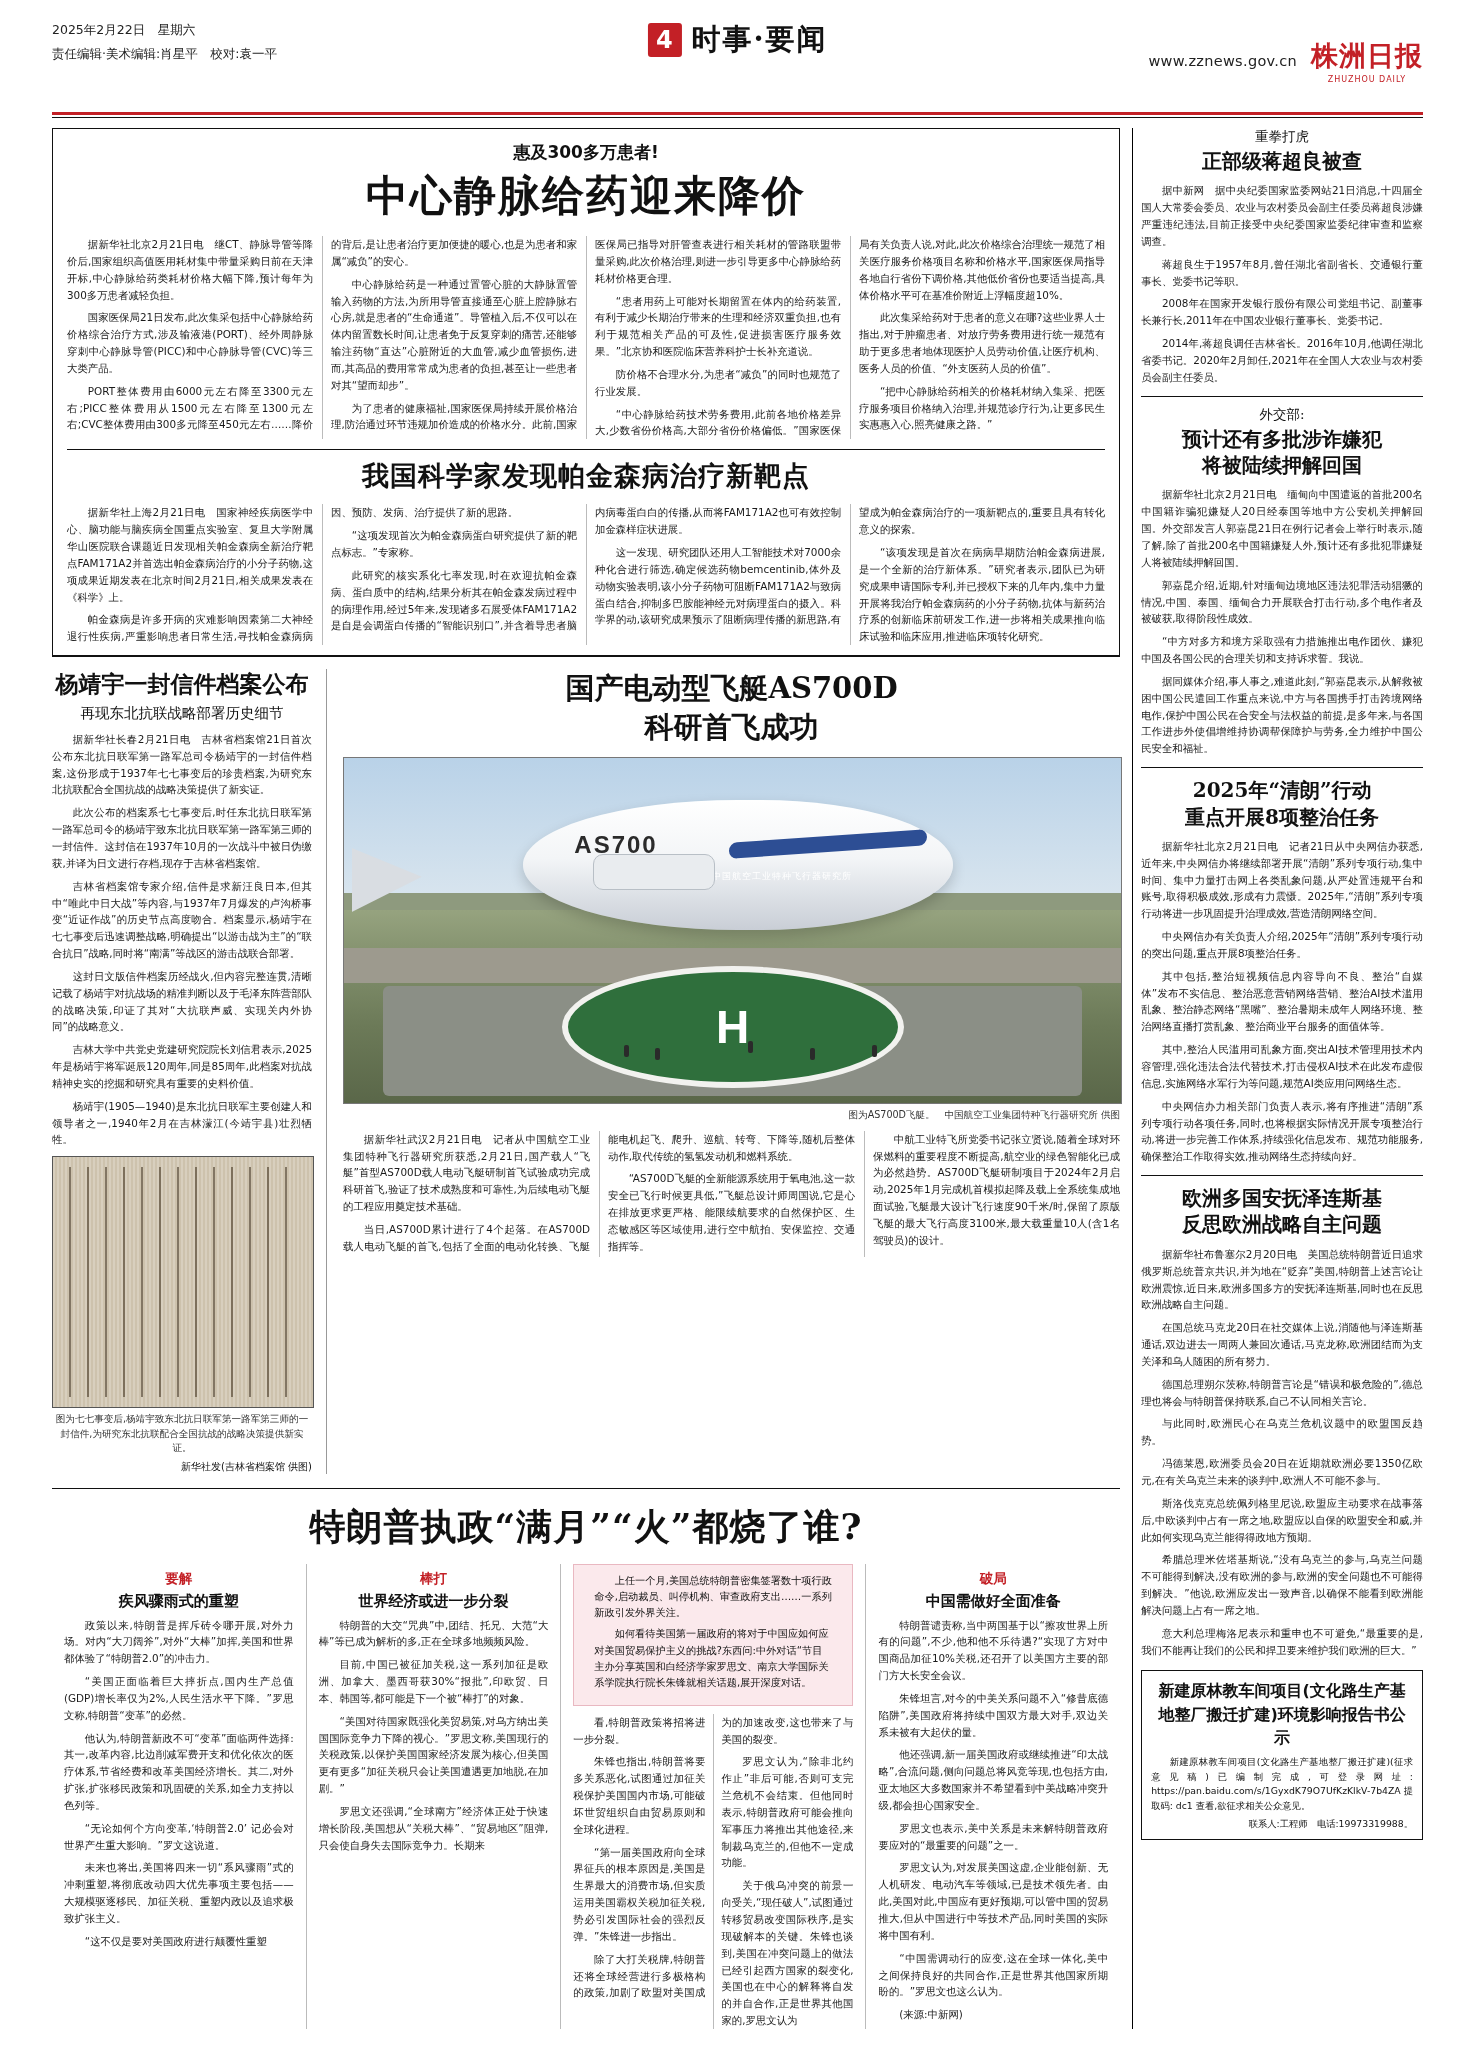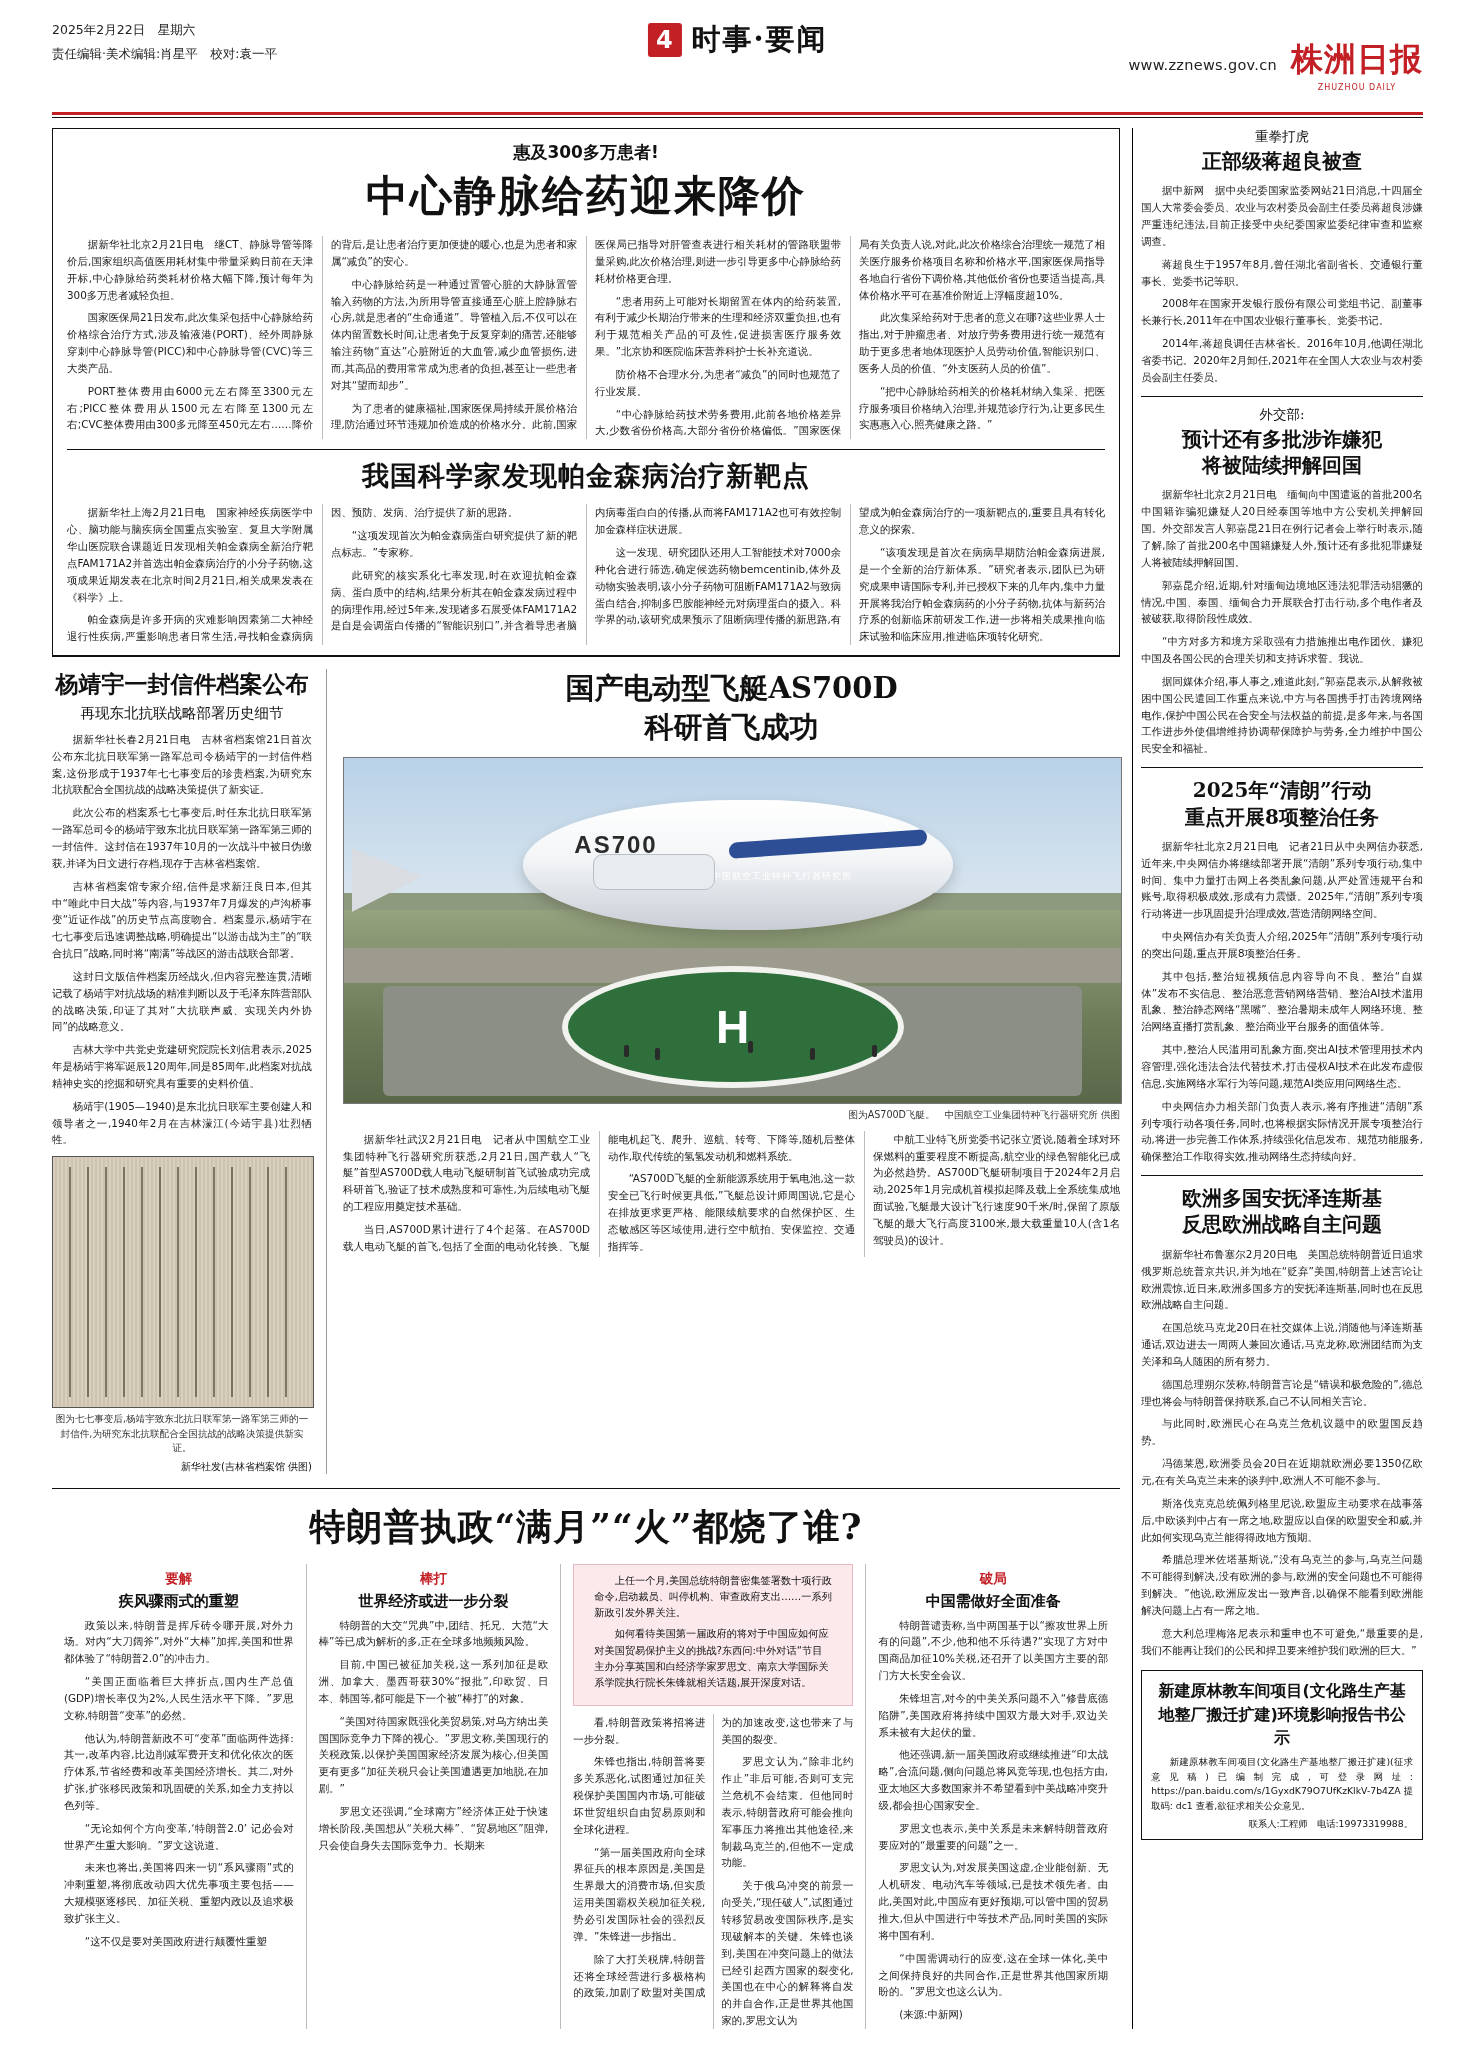--- a/index.html
+++ b/index.html
@@ -8,21 +8,21 @@
 
   
   .masthead{position:relative;height:92px;display:flex;align-items:flex-start;justify-content:space-between;padding-top:18px;}
   .mh-left{font-size:12.5px;line-height:1.9;color:#222;}
   .mh-center{position:absolute;left:50%;transform:translateX(-50%);top:20px;display:flex;align-items:center;gap:10px;}
   .sec-num{width:34px;height:34px;background:#c32026;color:#fff;font-size:24px;font-weight:bold;display:flex;align-items:center;justify-content:center;border-radius:3px;}
   .sec-title{font-size:29px;font-weight:bold;letter-spacing:2px;color:#111;font-family:"DejaVu Serif","Liberation Serif",serif;}
   .mh-right{display:flex;align-items:center;gap:14px;padding-top:20px;}
   .mh-url{font-size:14.5px;color:#222;letter-spacing:.3px;}
   .logo{display:flex;flex-direction:column;align-items:center;}
-  .logo-cn{font-size:32px;font-weight:bold;color:#c32026;letter-spacing:1px;font-family:"DejaVu Serif","Liberation Serif",serif;}
+  .logo-cn{font-size:27px;font-weight:bold;color:#c32026;letter-spacing:1px;font-family:"DejaVu Serif","Liberation Serif",serif;}
   .logo-en{font-size:8px;color:#c32026;letter-spacing:1px;margin-top:1px;}
 
   .rule-red{height:3px;background:#c32026;margin:2px 0 0 0;}
   .rule-thin{height:1px;background:#111;margin-top:2px;}
 
   
   .body-wrap{display:flex;gap:0;margin-top:10px;}
   .left-zone{width:1080px;}
   .right-zone{width:285px;padding-left:8px;border-left:1px solid #000;margin-left:12px;}
   p.art{font-size:10.4px;line-height:1.62;text-align:justify;margin:0 0 6px 0;text-indent:2em;color:#1a1a1a;}
@@ -129,21 +129,21 @@
         <div class="headline1">中心静脉给药迎来降价</div>
         <div class="cols4">
           <p class="art">据新华社北京2月21日电　继CT、静脉导管等降价后,国家组织高值医用耗材集中带量采购日前在天津开标,中心静脉给药类耗材价格大幅下降,预计每年为300多万患者减轻负担。</p>
           <p class="art">国家医保局21日发布,此次集采包括中心静脉给药价格综合治疗方式,涉及输液港(PORT)、经外周静脉穿刺中心静脉导管(PICC)和中心静脉导管(CVC)等三大类产品。</p>
           <p class="art">PORT整体费用由6000元左右降至3300元左右;PICC整体费用从1500元左右降至1300元左右;CVC整体费用由300多元降至450元左右……降价的背后,是让患者治疗更加便捷的暖心,也是为患者和家属“减负”的安心。</p>
           <p class="art">中心静脉给药是一种通过置管心脏的大静脉置管输入药物的方法,为所用导管直接通至心脏上腔静脉右心房,就是患者的“生命通道”。导管植入后,不仅可以在体内留置数长时间,让患者免于反复穿刺的痛苦,还能够输注药物“直达”心脏附近的大血管,减少血管损伤,进而,其高品的费用常常成为患者的负担,甚至让一些患者对其“望而却步”。</p>
           <p class="art">为了患者的健康福祉,国家医保局持续开展价格治理,防治通过环节违规加价造成的价格水分。此前,国家医保局已指导对肝管查表进行相关耗材的管路联盟带量采购,此次价格治理,则进一步引导更多中心静脉给药耗材价格更合理。</p>
           <p class="art">“患者用药上可能对长期留置在体内的给药装置,有利于减少长期治疗带来的生理和经济双重负担,也有利于规范相关产品的可及性,促进损害医疗服务效果。”北京协和医院临床营养科护士长补充道说。</p>
           <p class="art">防价格不合理水分,为患者“减负”的同时也规范了行业发展。</p>
           <p class="art">“中心静脉给药技术劳务费用,此前各地价格差异大,少数省份价格高,大部分省份价格偏低。”国家医保局有关负责人说,对此,此次价格综合治理统一规范了相关医疗服务价格项目名称和价格水平,国家医保局指导各地自行省份下调价格,其他低价省份也要适当提高,具体价格水平可在基准价附近上浮幅度超10%。</p>
-          <p class="art">此次集采给药对于患者的意义在哪?这些业界人士指出,对于肿瘤患者、对放疗劳务费用进行统一规范有助于更多患者地体现医护人员劳动价值,智能识别口、医务人员的价值、“外支医药人员的价值”。</p>
+          <p class="art">此次集采给药对于患者的意义在哪?这些业界人士指出,对于肿瘤患者、对放疗劳务费用进行统一规范有助于更多患者地体现医护人员劳动价值,让医疗机构、医务人员的价值、“外支医药人员的价值”。</p>
           <p class="art">“把中心静脉给药相关的价格耗材纳入集采、把医疗服务项目价格纳入治理,并规范诊疗行为,让更多民生实惠惠入心,照亮健康之路。”</p>
         </div>
 
         <div class="divline"></div>
 
         <div class="headline2">我国科学家发现帕金森病治疗新靶点</div>
         <div class="cols4">
           <p class="art">据新华社上海2月21日电　国家神经疾病医学中心、脑功能与脑疾病全国重点实验室、复旦大学附属华山医院联合课题近日发现相关帕金森病全新治疗靶点FAM171A2并首选出帕金森病治疗的小分子药物,这项成果近期发表在北京时间2月21日,相关成果发表在《科学》上。</p>
           <p class="art">帕金森病是许多开病的灾难影响因素第二大神经退行性疾病,严重影响患者日常生活,寻找帕金森病病因、预防、发病、治疗提供了新的思路。</p>
           <p class="art">“这项发现首次为帕金森病蛋白研究提供了新的靶点标志。”专家称。</p>

